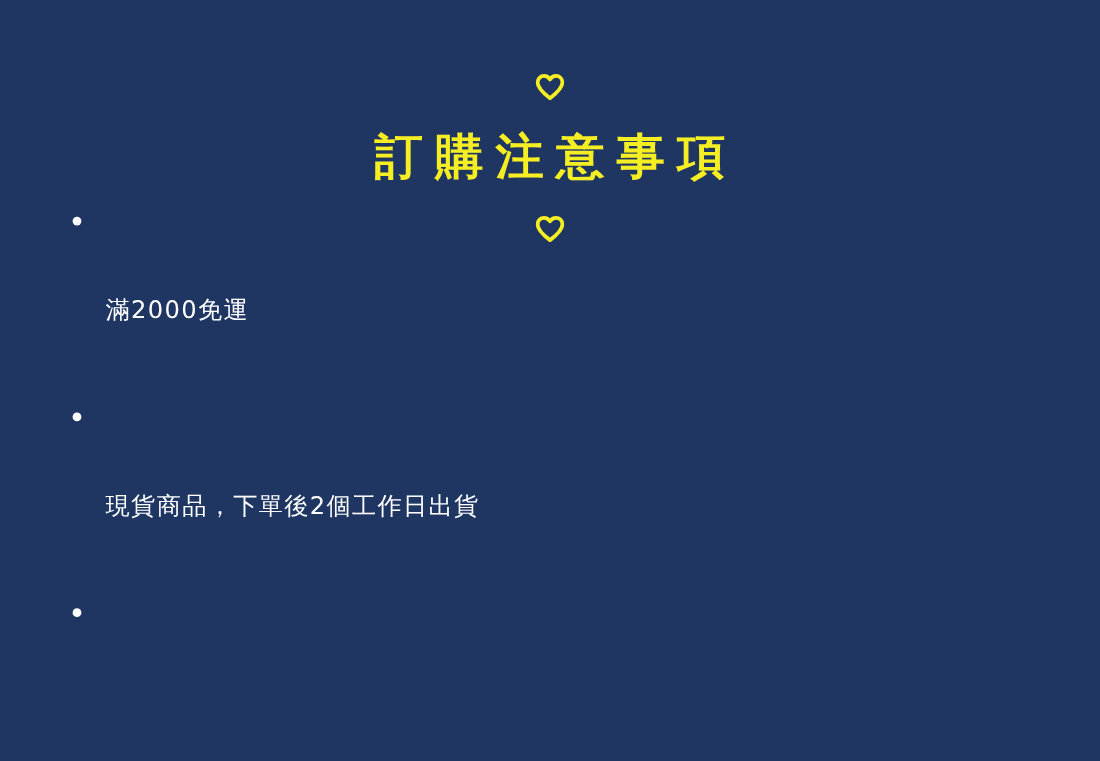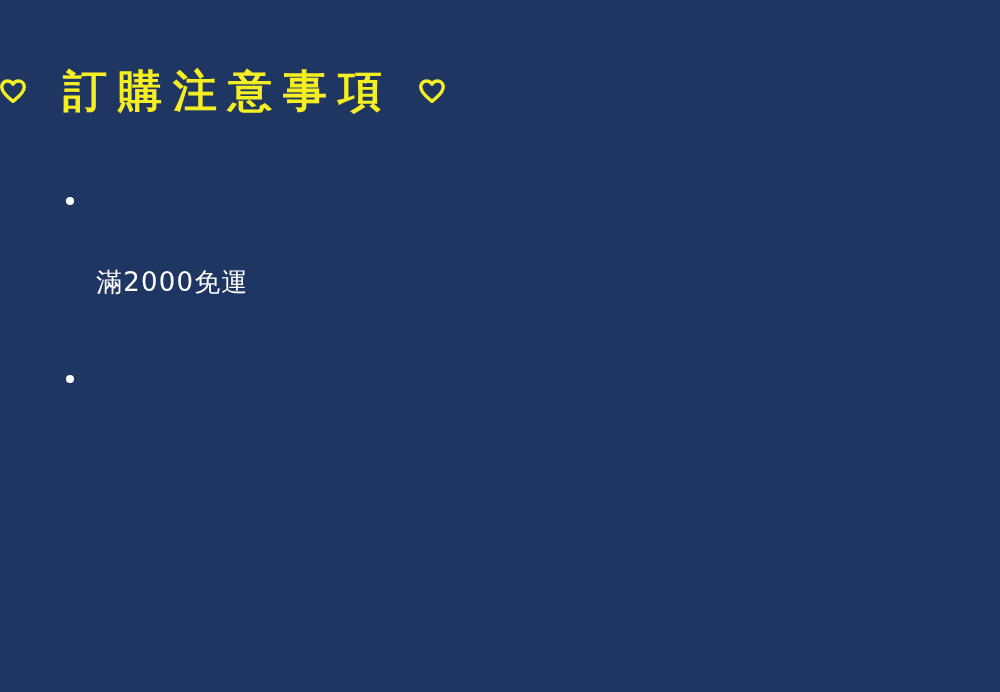--- a/index.html
+++ b/index.html
@@ -24,21 +24,23 @@
   }
 
   
   #title-row {
     position: absolute;
     left: 0;
     top: 66px;
     width: 1000px;
     display: flex;
     align-items: center;
+    justify-content: center;
     gap: 26px;
+    flex-direction: column;
   }
 
   .heart-icon {
     display: block;
     width: 26px;
     height: 26px;
     flex: 0 0 auto;
   }
 
   #title-text {
@@ -61,21 +63,21 @@
     margin: 0;
     padding: 0;
     list-style: none;
   }
 
   .notice-item {
     position: relative;
     padding-left: 34px;
     margin: 0 0 14px 0;
     color: #ffffff;
-    font-size: 26px;
+    font-size: 22px;
     line-height: 41px;
     letter-spacing: 1.2px;
     font-weight: 400;
     white-space: pre-line;
   }
 
   .notice-bullet {
     position: absolute;
     left: 4px;
     top: 17px;
@@ -106,17 +108,21 @@
     </svg>
   </div>
 
   <ul id="notice-list">
     <li class="notice-item">
       <span class="notice-bullet"></span>
       <span class="notice-text">滿2000免運</span>
     </li>
     <li class="notice-item">
       <span class="notice-bullet"></span>
+      <span class="notice-text">現貨商品，下單後2個工作日出貨</span>
+    </li>
+    <li class="notice-item">
+      <span class="notice-bullet"></span>
     </li>
 
   </ul>
 
 </div>
 
 </body></html>

